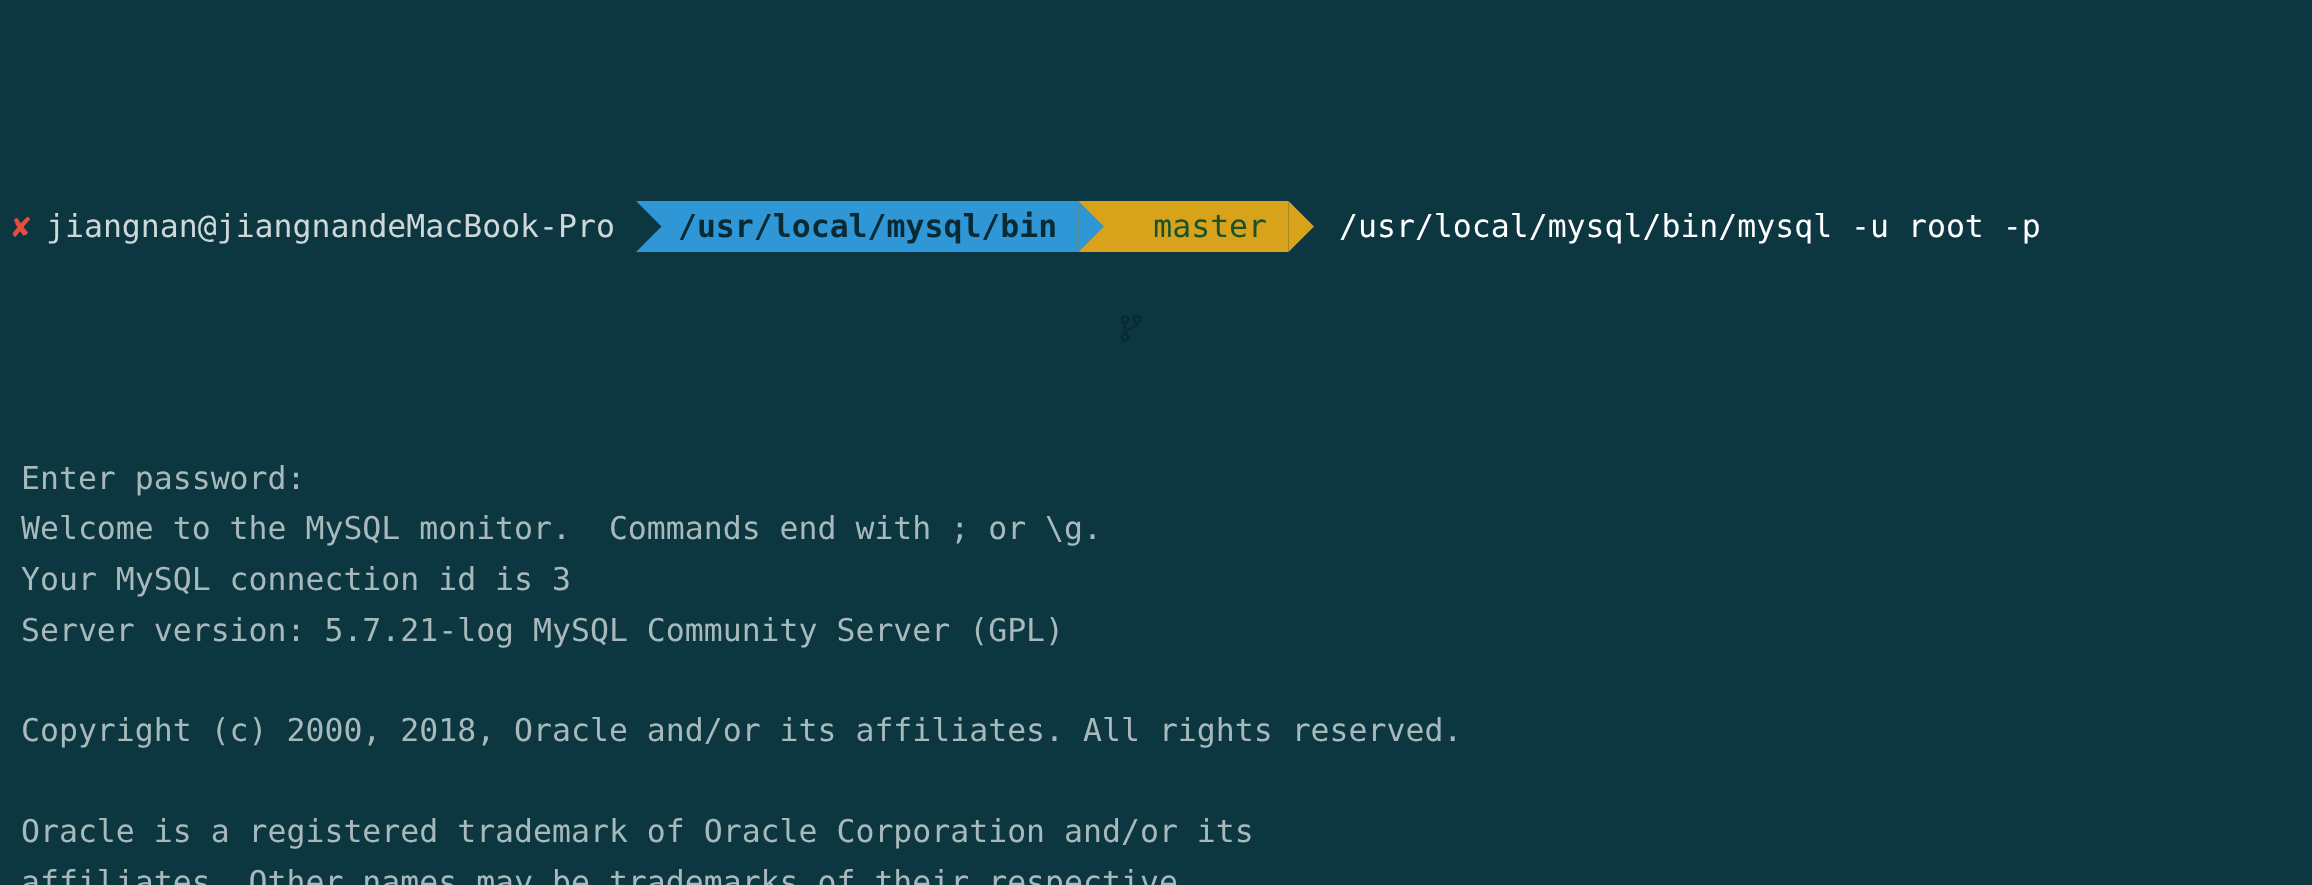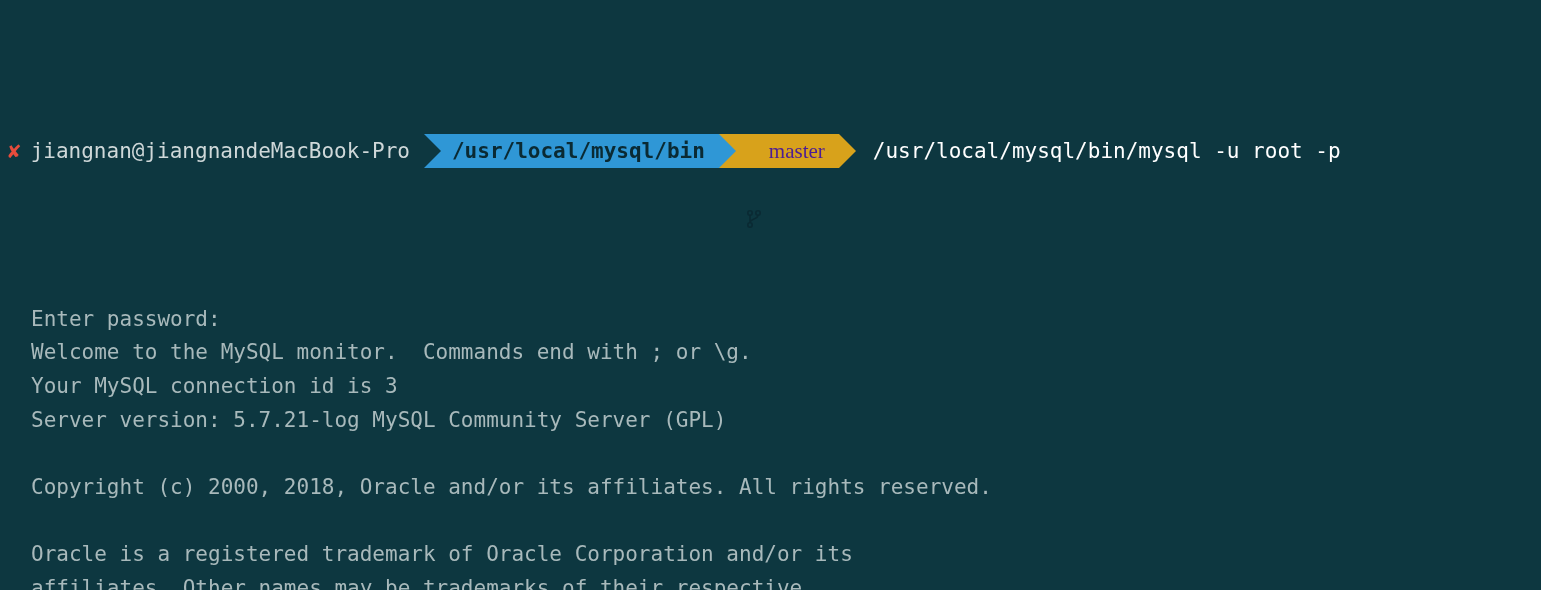--- a/index.html
+++ b/index.html
@@ -34,32 +34,32 @@
     width: 0; height: 0;
     border-top: 17px solid transparent;
     border-bottom: 17px solid transparent;
     z-index: 2;
   }
   .seg-first { padding-left: 8px; }
   .seg-user   { background: #0d3740; color: #cfd8d9; }
   .seg-user::after   { border-left: 17px solid #0d3740; }
   .seg-path   { background: #2f97d6; color: #0a2a33; font-weight: bold; }
   .seg-path::after   { border-left: 17px solid #2f97d6; }
-  .seg-branch { background: #d8a21b; color: #4c1d95; font-family: Liberation Serif, serif; }
+  .seg-branch { background: #d8a21b; color: #14532d; }
   .seg-branch::after { border-left: 17px solid #d8a21b; }
   .seg-text { padding-left: 34px; color: #ffffff; white-space: pre; }
   .xmark { color: #e74c3c; font-weight: bold; margin-right: 10px; }
   .branch-icon {
     display: inline-block;
     width: 14px; height: 18px;
     margin-right: 8px;
     position: relative;
   }
   .branch-icon svg { display: block; }
-  .output { padding: 0 14px; white-space: pre; color: #a8b9bb; line-height: 1.6; margin-left: 17px; }
+  .output { padding: 0 14px; white-space: pre; color: #a8b9bb; line-height: 1.6; }
 </style>
 </head>
 <body>
 
 <div class="terminal">
 
   
   <div class="line">
     <span class="seg seg-first seg-user">
       <span class="xmark">✘</span>

